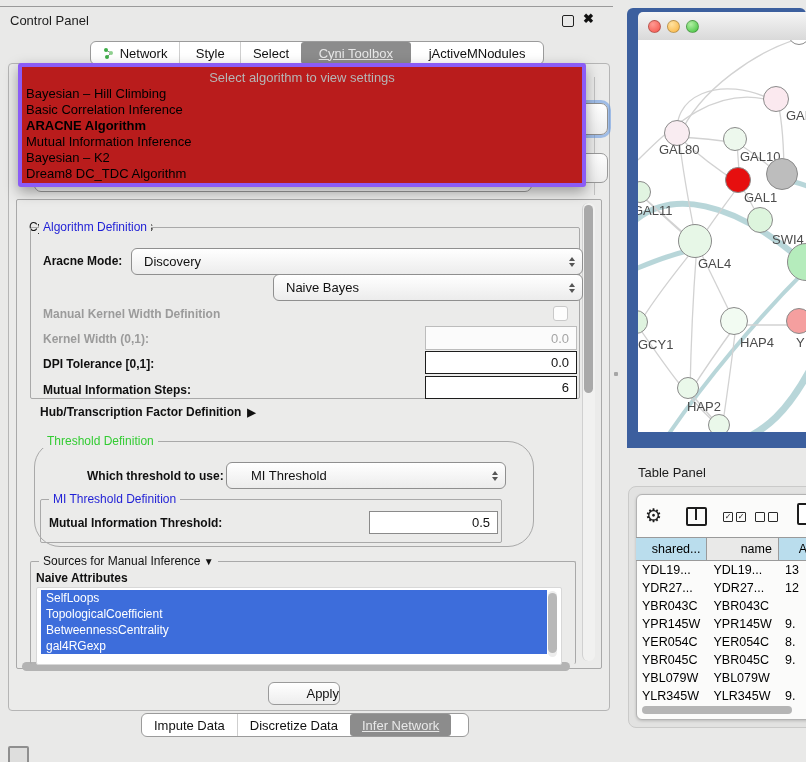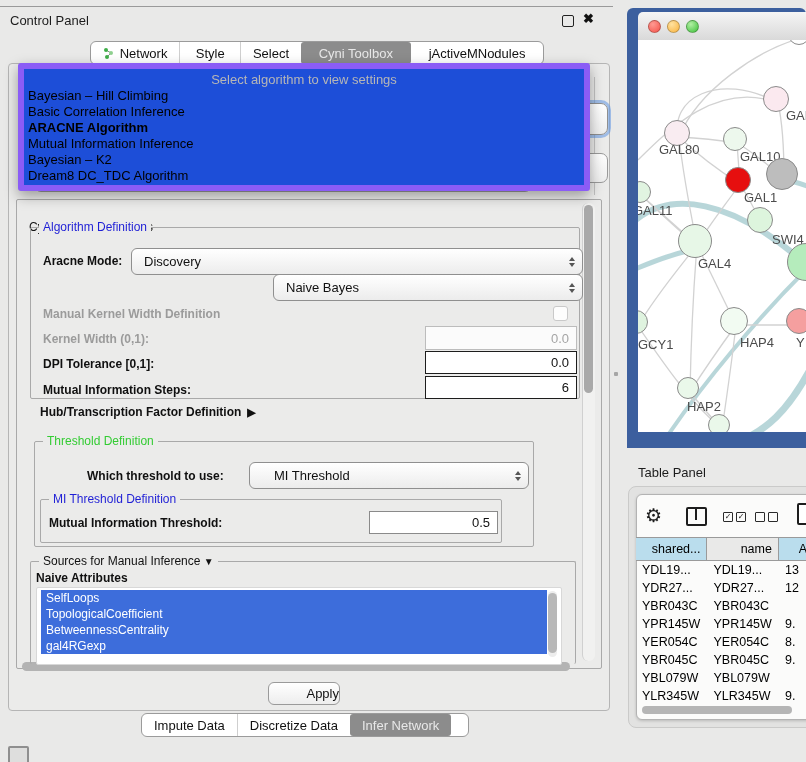--- a/index.html
+++ b/index.html
@@ -10,39 +10,39 @@
   
   #cp{left:0;top:6px;width:613px;height:727px;background:#e9e9e8;border-top:1px solid #9a9a9a;}
   #cp-titlebar{left:0;top:0;width:100%;height:26px;}
   #cp-title{left:10px;top:6px;font-size:13px;color:#1c1c1c;}
   #cp-float{left:562px;top:8px;width:10px;height:10px;border:1.6px solid #222;border-radius:2px;background:transparent;}
   #cp-close{left:583px;top:4px;font-size:13px;font-weight:bold;color:#111;}
 
   .tabstrip{display:flex;background:#fff;border:1px solid #9b9b9b;border-radius:6px;overflow:hidden;height:22px;align-items:stretch;}
   .tab{display:flex;align-items:center;justify-content:center;font-size:13px;color:#111;gap:5px;padding:0 4px;}
   .tab + .tab{border-left:1px solid #cfcfcf;}
-  .tab.sel{background:#8c8c8c;color:#e8e8e8;border-left:none;border-radius:3px;}
+  .tab.sel{background:#8c8c8c;color:#e8e8e8;border-left:none;border-radius:3px;text-decoration:underline;}
   .tab.sel + .tab{border-left:none;}
   #cp-tabs{left:90px;top:34px;width:452px;}
   #cp-tabs .tab:nth-child(1){width:86px;}
   #cp-tabs .tab:nth-child(2){width:56px;}
   #cp-tabs .tab:nth-child(3){width:55px;}
   #cp-tabs .tab:nth-child(4){width:110px;}
   #cp-tabs .tab:nth-child(5){width:133px;}
 
   #cp-body{left:8px;top:56px;width:600px;height:646px;background:#ebebea;border:1px solid #b5b5b5;border-radius:4px;}
 
   
   .frag-line{left:594px;top:70px;width:1px;height:118px;background:#c2c2c2;}
   .frag-combo1{left:556px;top:96px;width:50px;height:30px;border:1px solid #8f8f8f;border-radius:7px;background:linear-gradient(#ffffff,#ededed);box-shadow:0 0 0 3px rgba(96,150,226,0.55);}
   .frag-combo2{left:556px;top:146px;width:50px;height:28px;border:1px solid #9a9a9a;border-radius:7px;background:linear-gradient(#fdfdfd,#ededed);}
   .frag-combo3{left:34px;top:150px;width:484px;height:33px;border:1px solid #9a9a9a;border-radius:7px;background:#fcfcfc;color:#8e8e8e;font-size:13px;line-height:33px;padding-left:12px;overflow:hidden;}
 
   
-  #dd{left:18px;top:56px;width:560px;height:116px;background:#1d4ed8;border:6px solid #8b5cf6;border-radius:3px;box-shadow:0 5px 14px rgba(0,0,0,0.35);z-index:30;}
+  #dd{left:18px;top:56px;width:560px;height:116px;background:#b91c1c;border:4px solid #8b5cf6;border-radius:3px;box-shadow:0 5px 14px rgba(0,0,0,0.35);z-index:30;}
   #dd-ph{text-align:center;font-size:13px;color:#b6b6b6;height:17px;line-height:17px;margin-top:2px;}
   .dd-item{font-size:13px;color:#000;height:16px;line-height:16px;padding-left:4px;white-space:nowrap;}
   .dd-item.sel{font-weight:bold;}
 
   
   .group{border:1px solid #a9a9a9;border-radius:2px;}
   .legend{position:absolute;top:-8px;left:8px;background:#ebebea;padding:0 4px;font-size:12px;white-space:nowrap;}
   .legend.blue{color:#1f1fd6;}
   .legend.green{color:#33cc33;}
 
@@ -63,21 +63,21 @@
   .stepper i{width:0;height:0;border-left:3.5px solid transparent;border-right:3.5px solid transparent;display:block;}
   .stepper i.up{border-bottom:4.5px solid #555;margin-bottom:2px;}
   .stepper i.dn{border-top:4.5px solid #555;}
   .field{border:1.5px solid #1d1d1d;background:#fff;font-size:13px;color:#111;text-align:right;padding-right:7px;display:flex;align-items:center;justify-content:flex-end;}
   .field.dis{border:1px solid #bcbcbc;background:#fbfbfb;color:#a5a5a5;}
   .checkbox{width:13px;height:13px;border:1px solid #c9c9c9;border-radius:3px;background:#fdfdfd;}
 
   #hubrow{left:40px;top:398px;font-size:12px;font-weight:bold;color:#101010;}
   #hub-arrow{font-size:11px;margin-left:6px;}
 
-  #thresh{left:34px;top:434px;width:498px;height:104px;}
+  #thresh{left:34px;top:434px;width:498px;height:104px;border-radius:26px;}
   #mithresh{left:40px;top:492px;width:460px;height:42px;}
 
   #sources{left:30px;top:554px;width:544px;height:102px;border-bottom:none;}
   #attr-label{left:36px;top:564px;font-size:12px;font-weight:bold;color:#101010;}
   #attr-list{left:36px;top:580px;width:524px;height:76px;background:#fff;border:1px solid #d8d8d8;border-radius:2px;overflow:hidden;}
   .attr-item{height:16px;line-height:16px;font-size:12px;color:#fff;background:#3d6ddb;margin:0 14px 0 4px;padding-left:5px;white-space:nowrap;}
   .attr-item:first-child{margin-top:2px;}
   #attr-vsb{left:548px;top:584px;width:9px;height:66px;background:#ededed;border-radius:5px;}
   #attr-vsb-thumb{left:0;top:2px;width:9px;height:60px;background:#b8b8b8;border-radius:5px;}
 
@@ -221,21 +221,21 @@
       <div class="abs field" style="left:394px;top:148px;width:143px;height:21px;">6</div>
     </div>
 
     <div class="abs" id="hubrow">
       <span>Hub/Transcription Factor Definition</span><span id="hub-arrow">▶</span>
     </div>
 
     <div class="abs group" id="thresh">
       <span class="legend green">Threshold Definition</span>
       <span class="abs lab" style="left:52px;top:27px;">Which threshold to use:</span>
-      <div class="abs combo" style="left:214px;top:20px;width:254px;height:25px;padding-left:24px;">
+      <div class="abs combo" style="left:191px;top:20px;width:254px;height:25px;padding-left:24px;">
         <span>MI Threshold</span>
         <span class="stepper">
             <i class="up"></i>
             <i class="dn"></i>
           </span>
       </div>
     </div>
     <div class="abs group" id="mithresh">
       <span class="legend blue">MI Threshold Definition</span>
       <span class="abs lab" style="left:8px;top:16px;">Mutual Information Threshold:</span>

